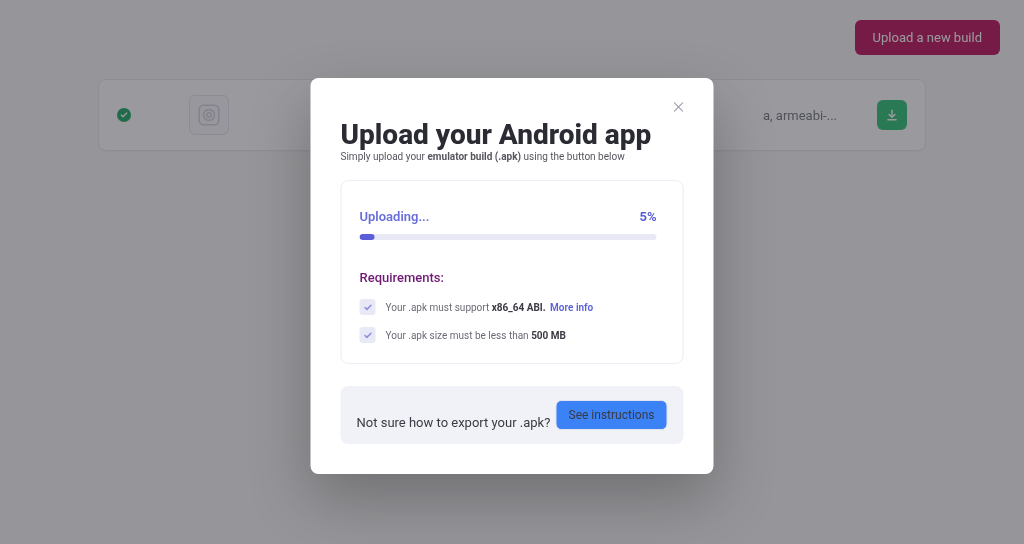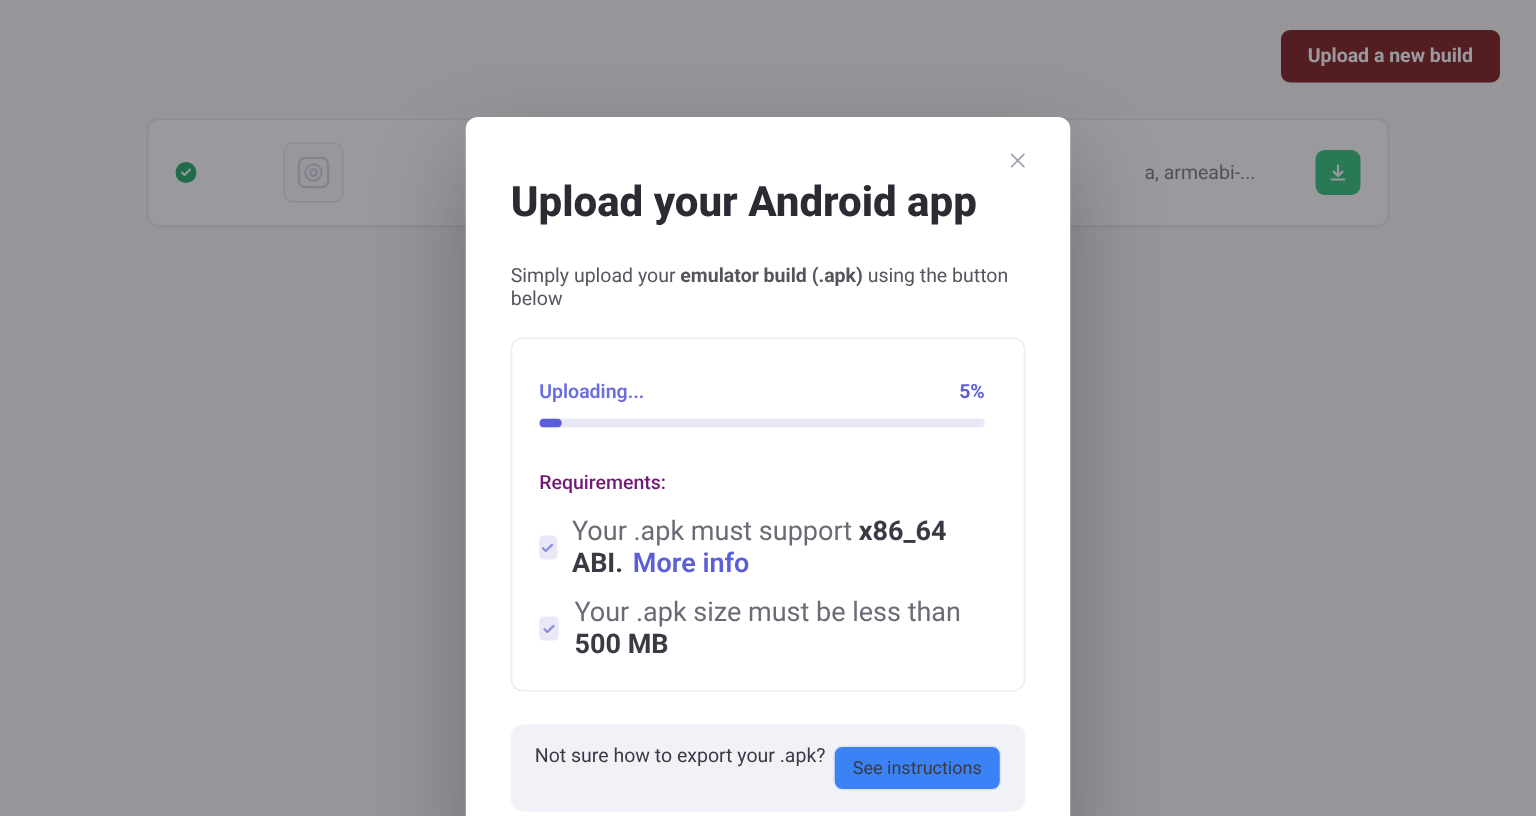--- a/index.html
+++ b/index.html
@@ -1,22 +1,22 @@
 <!DOCTYPE html>
 <html><head>
   <meta charset="utf-8">
   <style>
     * { box-sizing: border-box; margin: 0; padding: 0; font-family: -apple-system, BlinkMacSystemFont, "Segoe UI", Roboto, Arial, sans-serif; }
     body { width: 1024px; height: 544px; background: #f7f7f8; position: relative; overflow: hidden; }
 
     .page { position: absolute; inset: 0; padding: 20px 20px; }
     .top-actions { display: flex; justify-content: flex-end; margin-bottom: 24px; padding-right: 4px; }
     .btn-primary {
-      background: #7f1d1d; color: #fff; border: none; border-radius: 6px;
-      padding: 10px 18px; font-size: 13px; font-weight: 700; cursor: pointer;
+      background: #be185d; color: #fff; border: none; border-radius: 6px;
+      padding: 10px 18px; font-size: 13px; font-weight: 400; cursor: pointer;
     }
     .row-card {
       background: #fff; border: 1px solid #e8e8ee; border-radius: 8px;
       width: 828px; height: 72px; margin: 0 auto; display: flex; align-items: center;
       padding: 0 18px; gap: 24px; box-shadow: 0 1px 3px rgba(0,0,0,0.04);
     }
     .check-pill {
       width: 14px; height: 14px; border-radius: 50%;
       background: #22a964; color: #fff; display: flex; align-items: center; justify-content: center;
       font-size: 9px;
@@ -42,49 +42,49 @@
       width: 403px; background: #fff; border-radius: 8px;
       padding: 26px 30px 30px 30px;
       box-shadow: 0 25px 60px rgba(0,0,0,0.25);
     }
     .modal-close {
       position: absolute; top: 20px; right: 24px; width: 18px; height: 18px;
       background: none; border: none; cursor: pointer; color: #a0a0b0;
     }
     .modal-close svg { display: block; }
     .modal-title { font-size: 28px; font-weight: 800; color: #2b2b34; margin-top: 14px; }
-    .modal-sub { font-size: 13px; color: #55555f; margin-top: 26px; }
+    .modal-sub { font-size: 10px; color: #55555f; }
     .modal-sub strong { font-weight: 700; }
 
     .progress-card {
       border: 1px solid #ececf4; border-radius: 8px; margin-top: 18px;
       padding: 28px 26px 10px 18px; position: relative;
     }
     .progress-head { display: flex; justify-content: space-between; align-items: baseline; }
     .progress-label { color: #6a6edb; font-size: 13px; font-weight: 600; }
     .progress-pct { color: #5a5fd9; font-size: 13px; font-weight: 700; }
     .progress-track {
       margin-top: 10px; height: 6px; border-radius: 4px; background: #e8e8f7; overflow: hidden; position: relative;
     }
     .progress-fill { position: absolute; top: 0; left: 0; bottom: 0; background: #5a5fd9; border-radius: 4px; }
 
     .req-block { margin-top: 30px; padding-bottom: 10px; }
     .req-title { font-size: 13px; color: #701a75; font-weight: 500; }
     .req-list { margin-top: 14px; display: flex; flex-direction: column; gap: 12px; }
-    .req-item { display: flex; align-items: center; gap: 10px; font-size: 18px; color: #6b6b76; }
+    .req-item { display: flex; align-items: center; gap: 10px; font-size: 10px; color: #6b6b76; }
     .req-chk {
       width: 16px; height: 16px; border-radius: 3px; background: #e8e8f7;
       color: #8a8ee0; display: flex; align-items: center; justify-content: center; font-size: 10px;
     }
     .req-item strong { color: #3a3a44; font-weight: 700; }
     .req-item a { color: #5a5fd9; text-decoration: none; font-weight: 600; margin-left: 2px; }
 
     .help-card {
       background: #f0f2f7; border-radius: 8px; margin-top: 22px;
-      padding: 14px 16px; display: flex; align-items: flex-start; justify-content: space-between;
+      padding: 14px 16px; display: flex; align-items: flex-end; justify-content: space-between;
     }
     .help-text { font-size: 13px; color: #3a3a44; }
     .btn-secondary {
       background: #3b82f6; border: 1px solid #e4e4ee; border-radius: 6px;
       padding: 7px 12px; font-size: 12px; color: #3a3a44; cursor: pointer;
     }
   </style>
 </head>
 <body>
 

